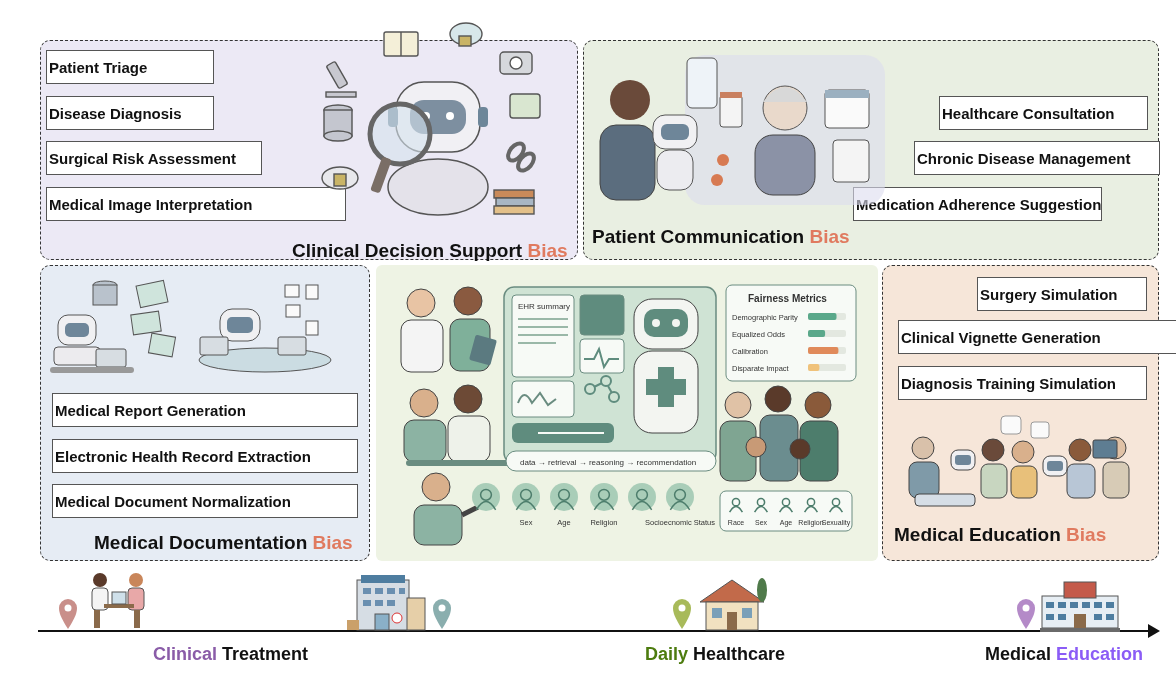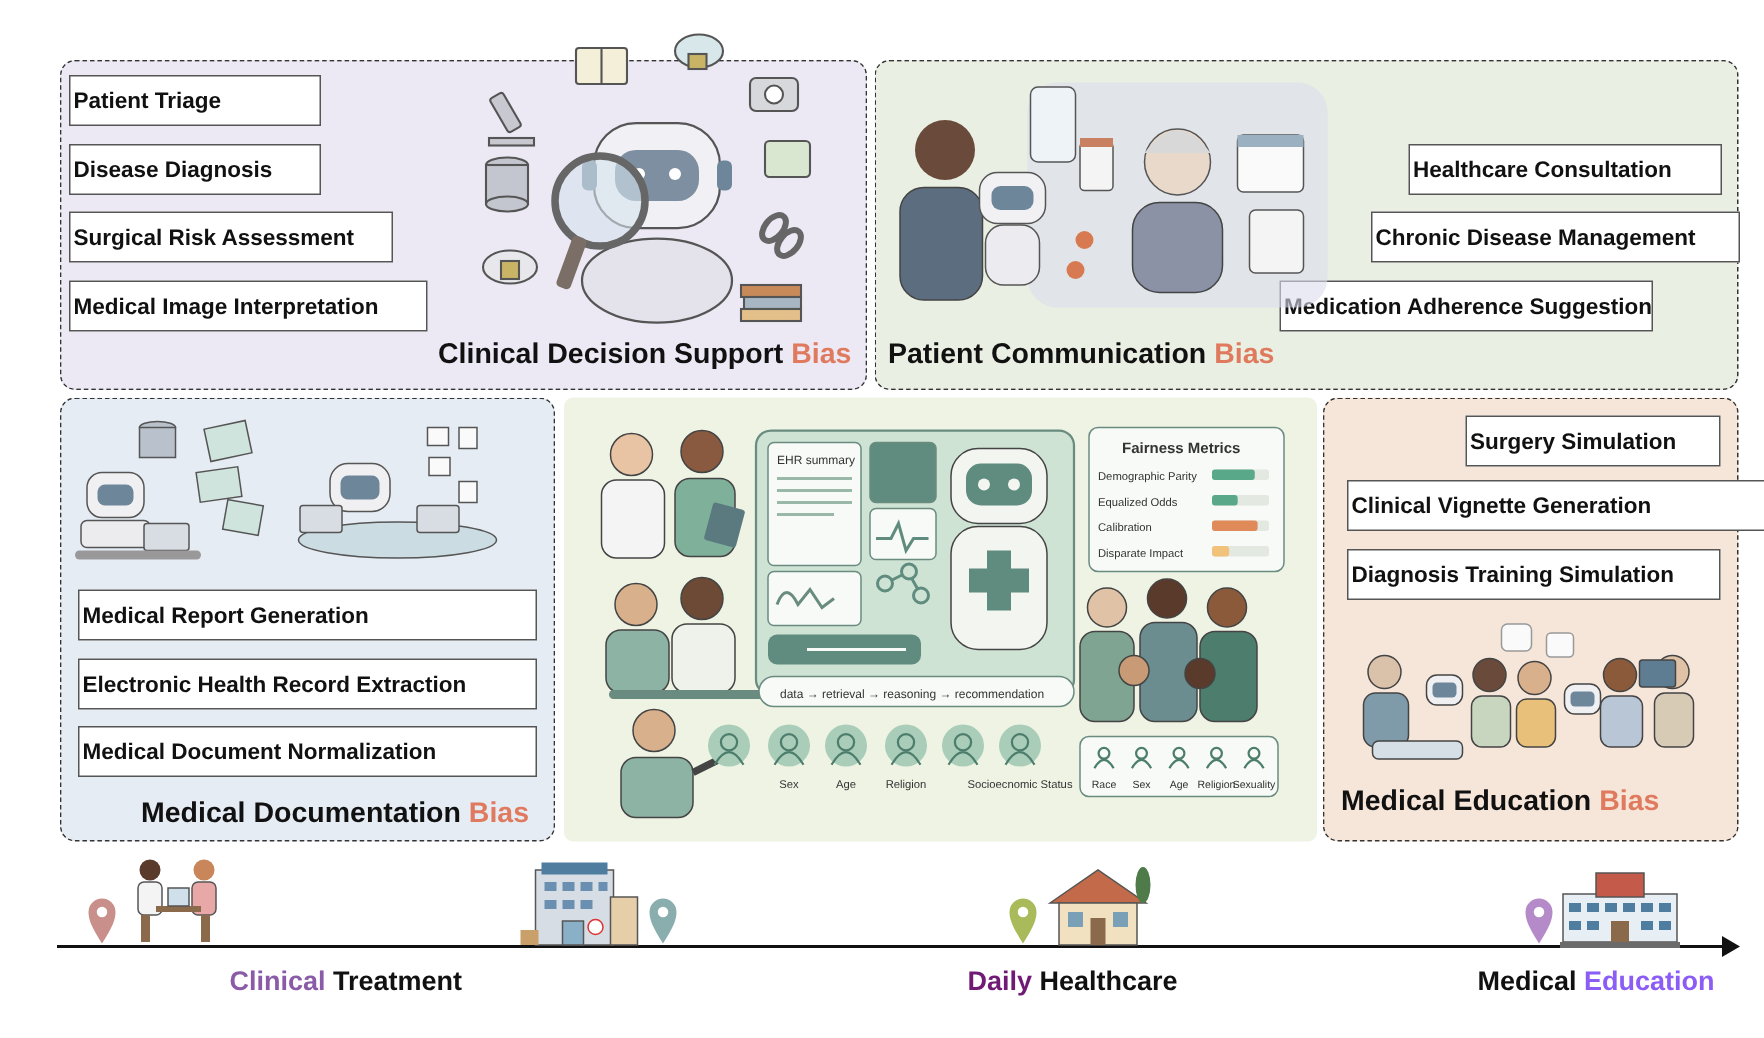--- a/index.html
+++ b/index.html
@@ -16,35 +16,35 @@
   .tag { position: absolute; background: #fff; border: 1.4px solid #555; font-weight: 700; font-size: 15px; padding: 0 2px; display: flex; align-items: center; height: 34px; white-space: nowrap; }
   .panel-title { position: absolute; font-weight: 700; font-size: 19px; white-space: nowrap; }
   .bias { color: #e07a5f; }
 
   svg.ill { position: absolute; }
 
   .timeline { position: absolute; left: 38px; top: 630px; width: 1116px; height: 2px; background: #111; }
   .arrowhead { position: absolute; left: 1148px; top: 624px; width: 0; height: 0; border-left: 12px solid #111; border-top: 7px solid transparent; border-bottom: 7px solid transparent; }
   .tl-label { position: absolute; top: 644px; font-weight: 700; font-size: 18px; white-space: nowrap; }
   .c-purple { color: #8a5ca8; }
-  .c-green { color: #701a75; }
+  .c-green { color: #4d7c0f; }
   .c-gold { color: #8b5cf6; }
 
   .pin { position: absolute; }
   .center-txt { font-family: "Liberation Sans", sans-serif; }
 </style>
 </head>
 <body>
 
 <div class="panel p-cds"></div>
 <div class="tag" style="left:46px;top:50px;width:168px;">Patient Triage</div>
 <div class="tag" style="left:46px;top:96px;width:168px;">Disease Diagnosis</div>
 <div class="tag" style="left:46px;top:141px;width:216px;">Surgical Risk  Assessment</div>
-<div class="tag" style="left:46px;top:187px;width:239px;">Medical Image  Interpretation</div>
-<div class="panel-title" style="left:292px;top:226px;">
+<div class="tag" style="left:46px;top:187px;width:300px;">Medical Image  Interpretation</div>
+<div class="panel-title" style="left:292px;top:240px;">
   <span>Clinical Decision Support </span><span class="bias">Bias</span>
 </div>
 <svg class="ill" style="left:318px;top:12px;" width="240" height="212" viewBox="0 0 240 212">
   <g>
     <ellipse cx="120" cy="175" rx="50" ry="28" fill="#e4e2ea" stroke="#555" stroke-width="1.5"></ellipse>
     <rect x="78" y="70" width="84" height="70" rx="28" fill="#f1f0f4" stroke="#555" stroke-width="1.5"></rect>
     <rect x="92" y="88" width="56" height="34" rx="14" fill="#7d8fa0"></rect>
     <circle cx="108" cy="104" r="4" fill="#fff"></circle>
       <circle cx="132" cy="104" r="4" fill="#fff"></circle>
     <rect x="70" y="95" width="10" height="20" rx="4" fill="#6d8699"></rect>

